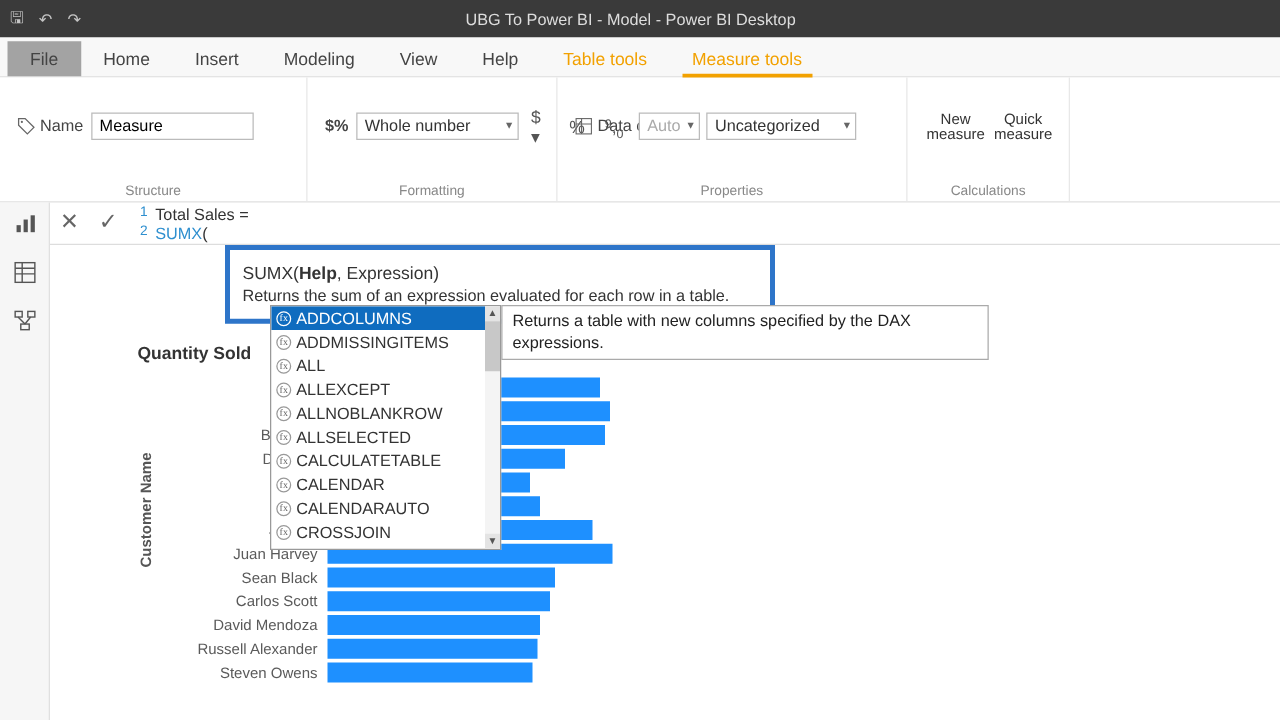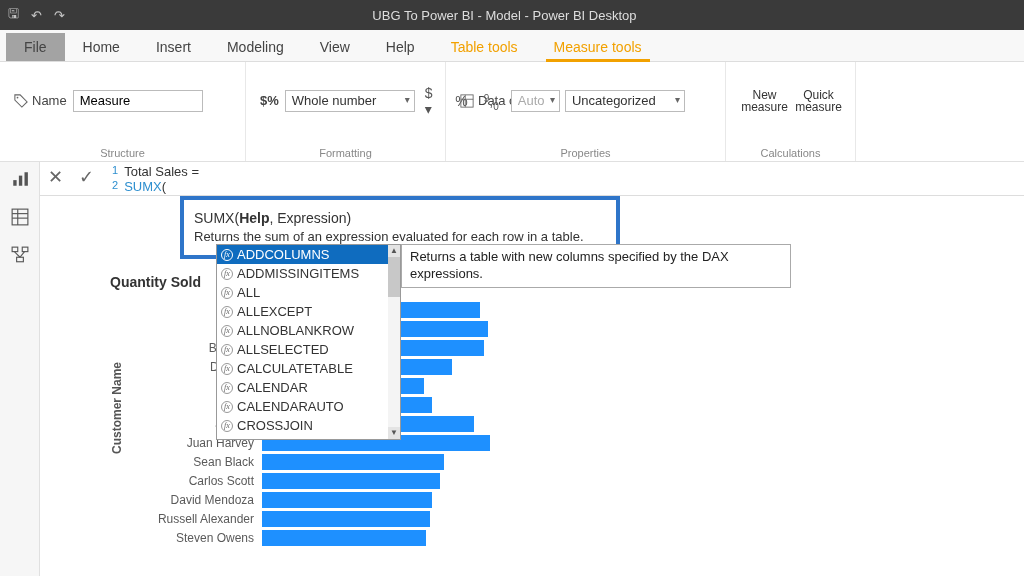--- a/index.html
+++ b/index.html
@@ -35,21 +35,21 @@
 .formula-body{flex:1;display:flex;flex-direction:column;font-family:Consolas,monospace;font-size:13px;padding-top:2px}
 .fline{display:flex}
 .gutter{width:22px;text-align:right;padding-right:6px;color:#2e8fcf;font-size:11px;background:#fff}
 .code{white-space:pre}
 .kw{color:#2e8fcf}
 .sig-tooltip{position:absolute;left:140px;top:34px;width:440px;border:4px solid #2e75c9;background:#fff;padding:8px 10px;font-size:13px;color:#333;line-height:1.45;z-index:5}
 .sig-tooltip .f{font-size:14px}
 .suggest{position:absolute;left:176px;top:82px;width:185px;height:196px;border:1px solid #999;background:#fff;z-index:6;font-size:13px}
 .suggest .scrollbox{position:absolute;top:0;left:0;right:12px;bottom:0;overflow:hidden}
 .suggest .row{display:flex;align-items:center;height:19px;padding:0 4px;gap:4px}
-.suggest .row .ic{font-size:10px;color:#666;border:1px solid #999;border-radius:7px;width:12px;height:12px;display:inline-flex;align-items:center;justify-content:center;font-style:italic;font-family:serif}
+.suggest .row .ic{font-size:10px;color:#666;border:1px solid #999;border-radius:7px;width:12px;height:12px;display:inline-flex;align-items:center;justify-content:center;font-family:serif}
 .suggest .row.sel{background:#0f6cbf;color:#fff}
 .suggest .row.sel .ic{border-color:#fff;color:#fff}
 .suggest .sbar{position:absolute;right:0;top:0;bottom:0;width:12px;background:#f4f4f4}
 .suggest .sbar .up,.suggest .sbar .down{height:12px;text-align:center;font-size:8px;line-height:12px;color:#555;background:#e4e4e4}
 .suggest .sbar .track{position:absolute;top:12px;bottom:12px;left:0;right:0}
 .suggest .sbar .thumb{background:#c8c8c8;width:100%;height:40px}
 .suggest-detail{position:absolute;left:361px;top:82px;width:390px;border:1px solid #aaa;background:#fff;padding:4px 8px;font-size:13px;color:#222;z-index:6;line-height:1.3}
 .chart{position:absolute;left:70px;top:112px;width:480px;height:300px}
 .chart-title{font-size:14px;color:#333;margin-bottom:10px;font-weight:600}
 .bars{margin-left:160px}

